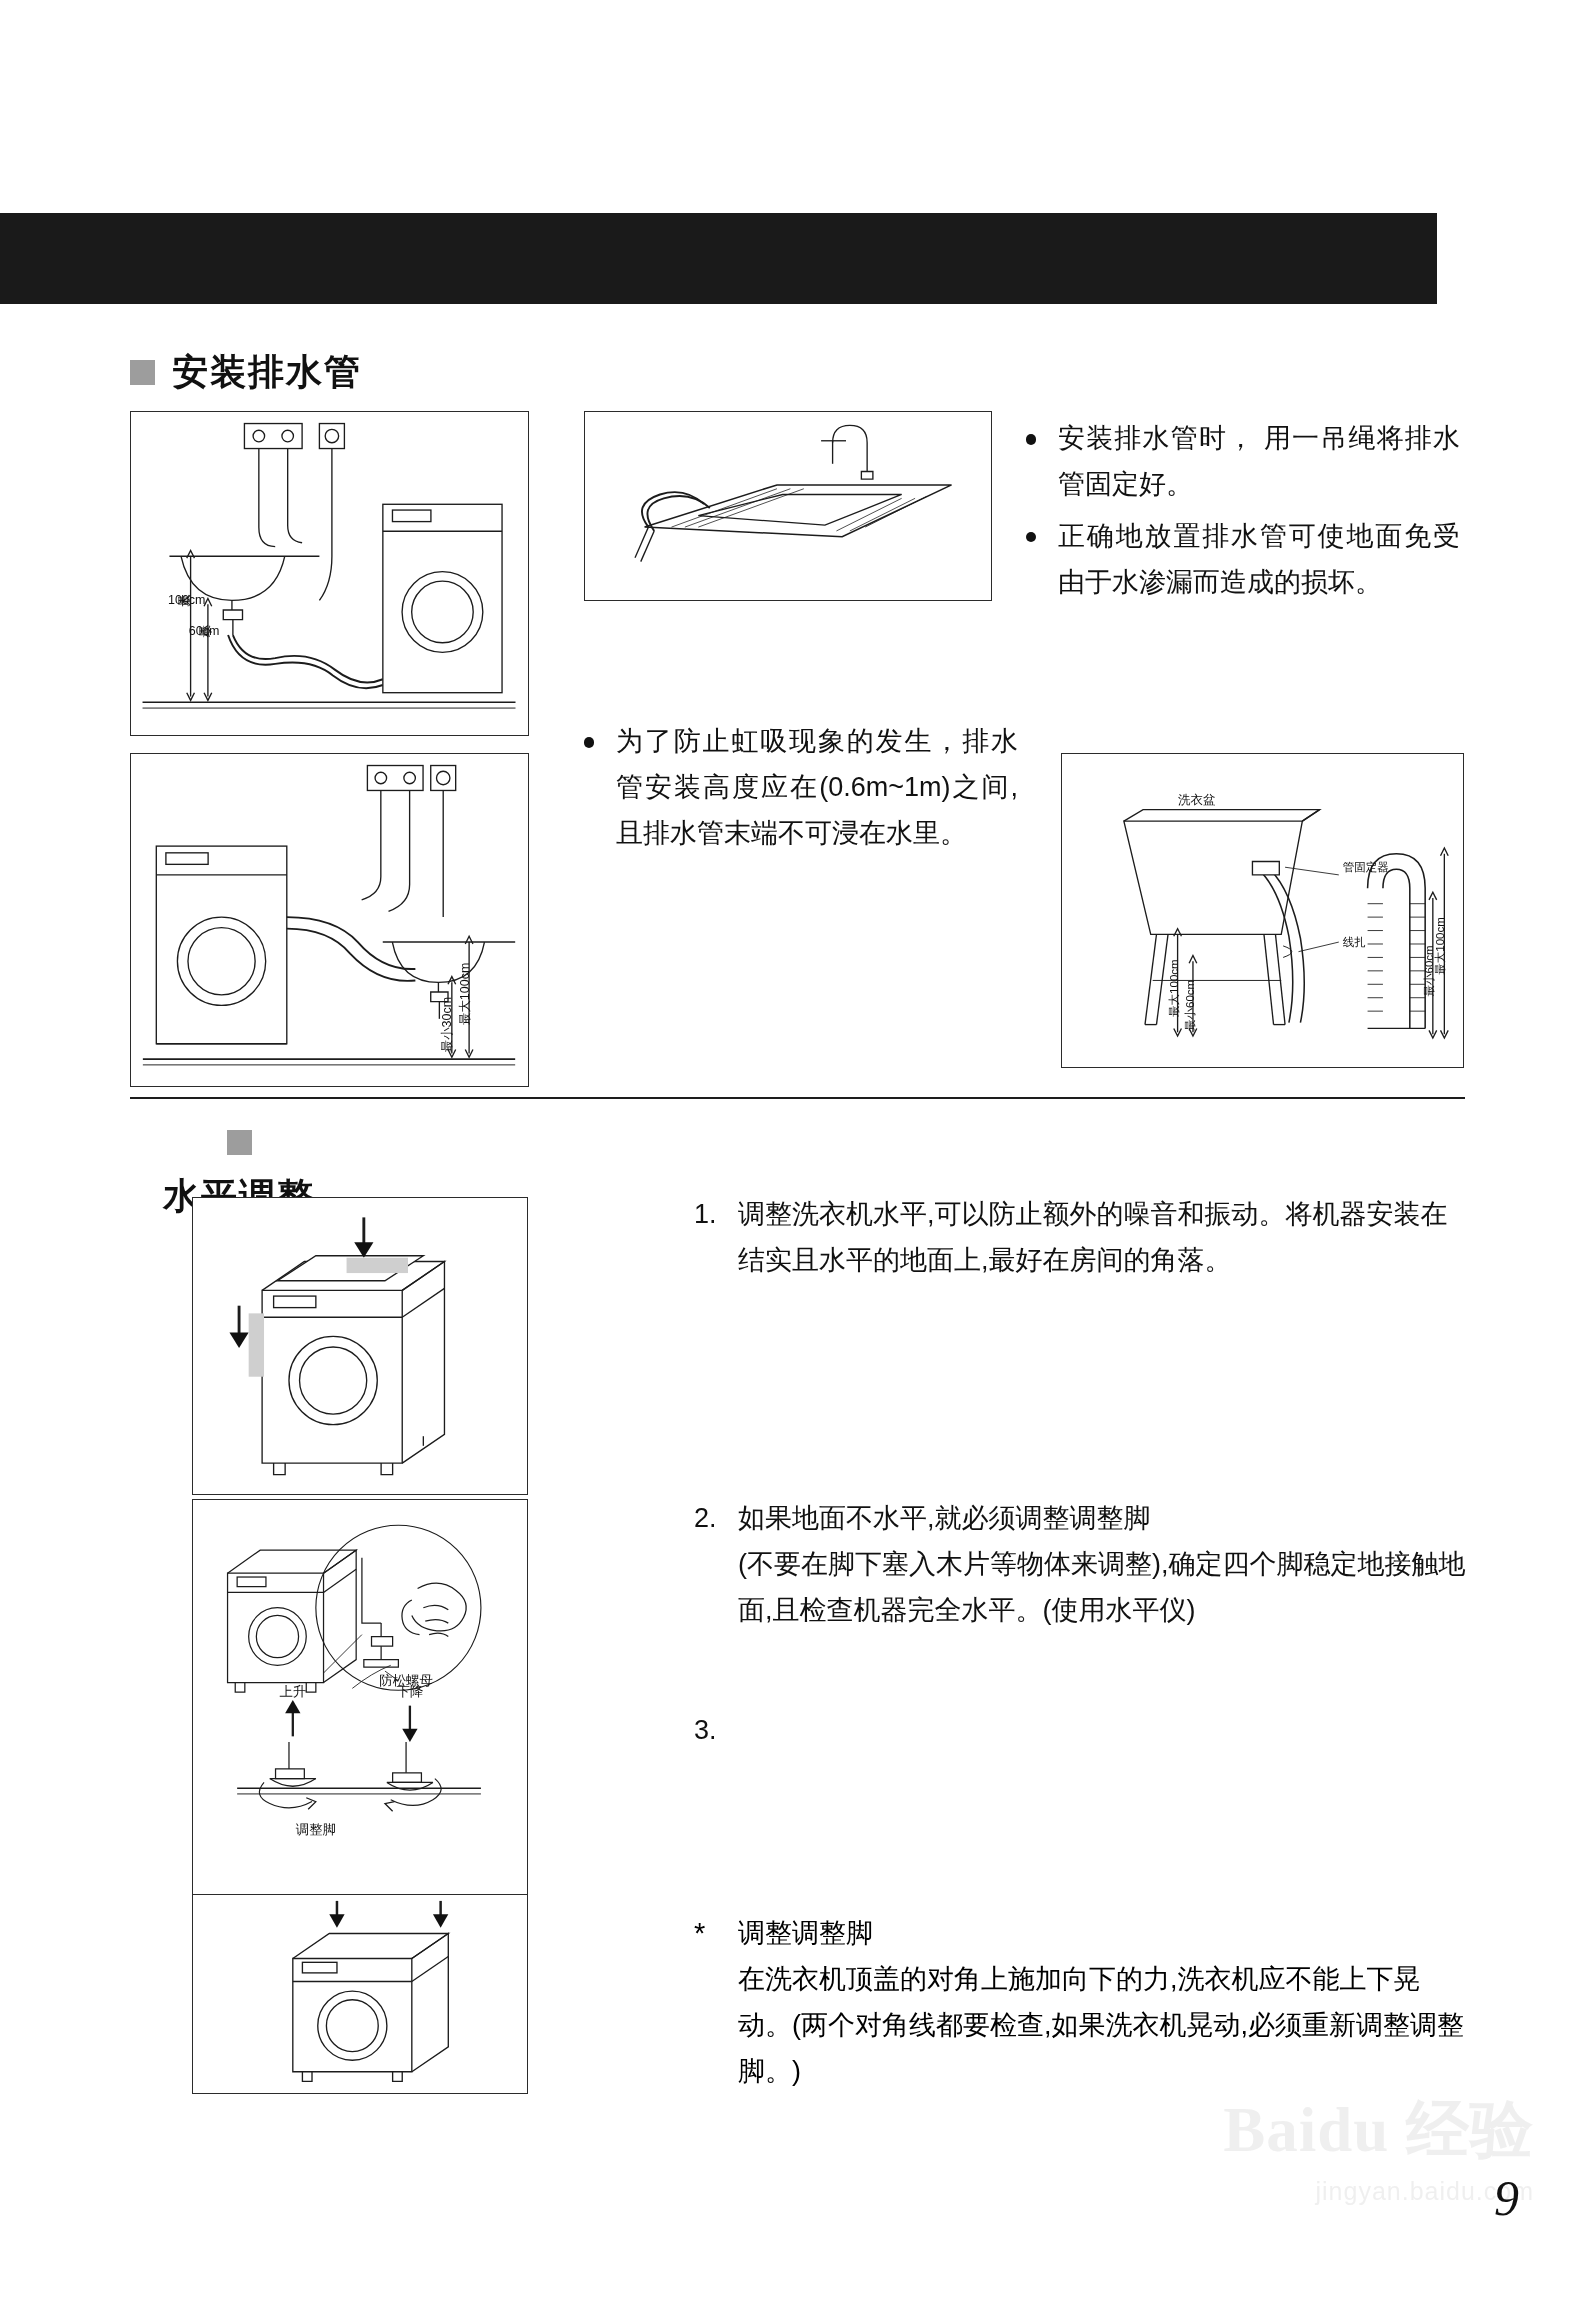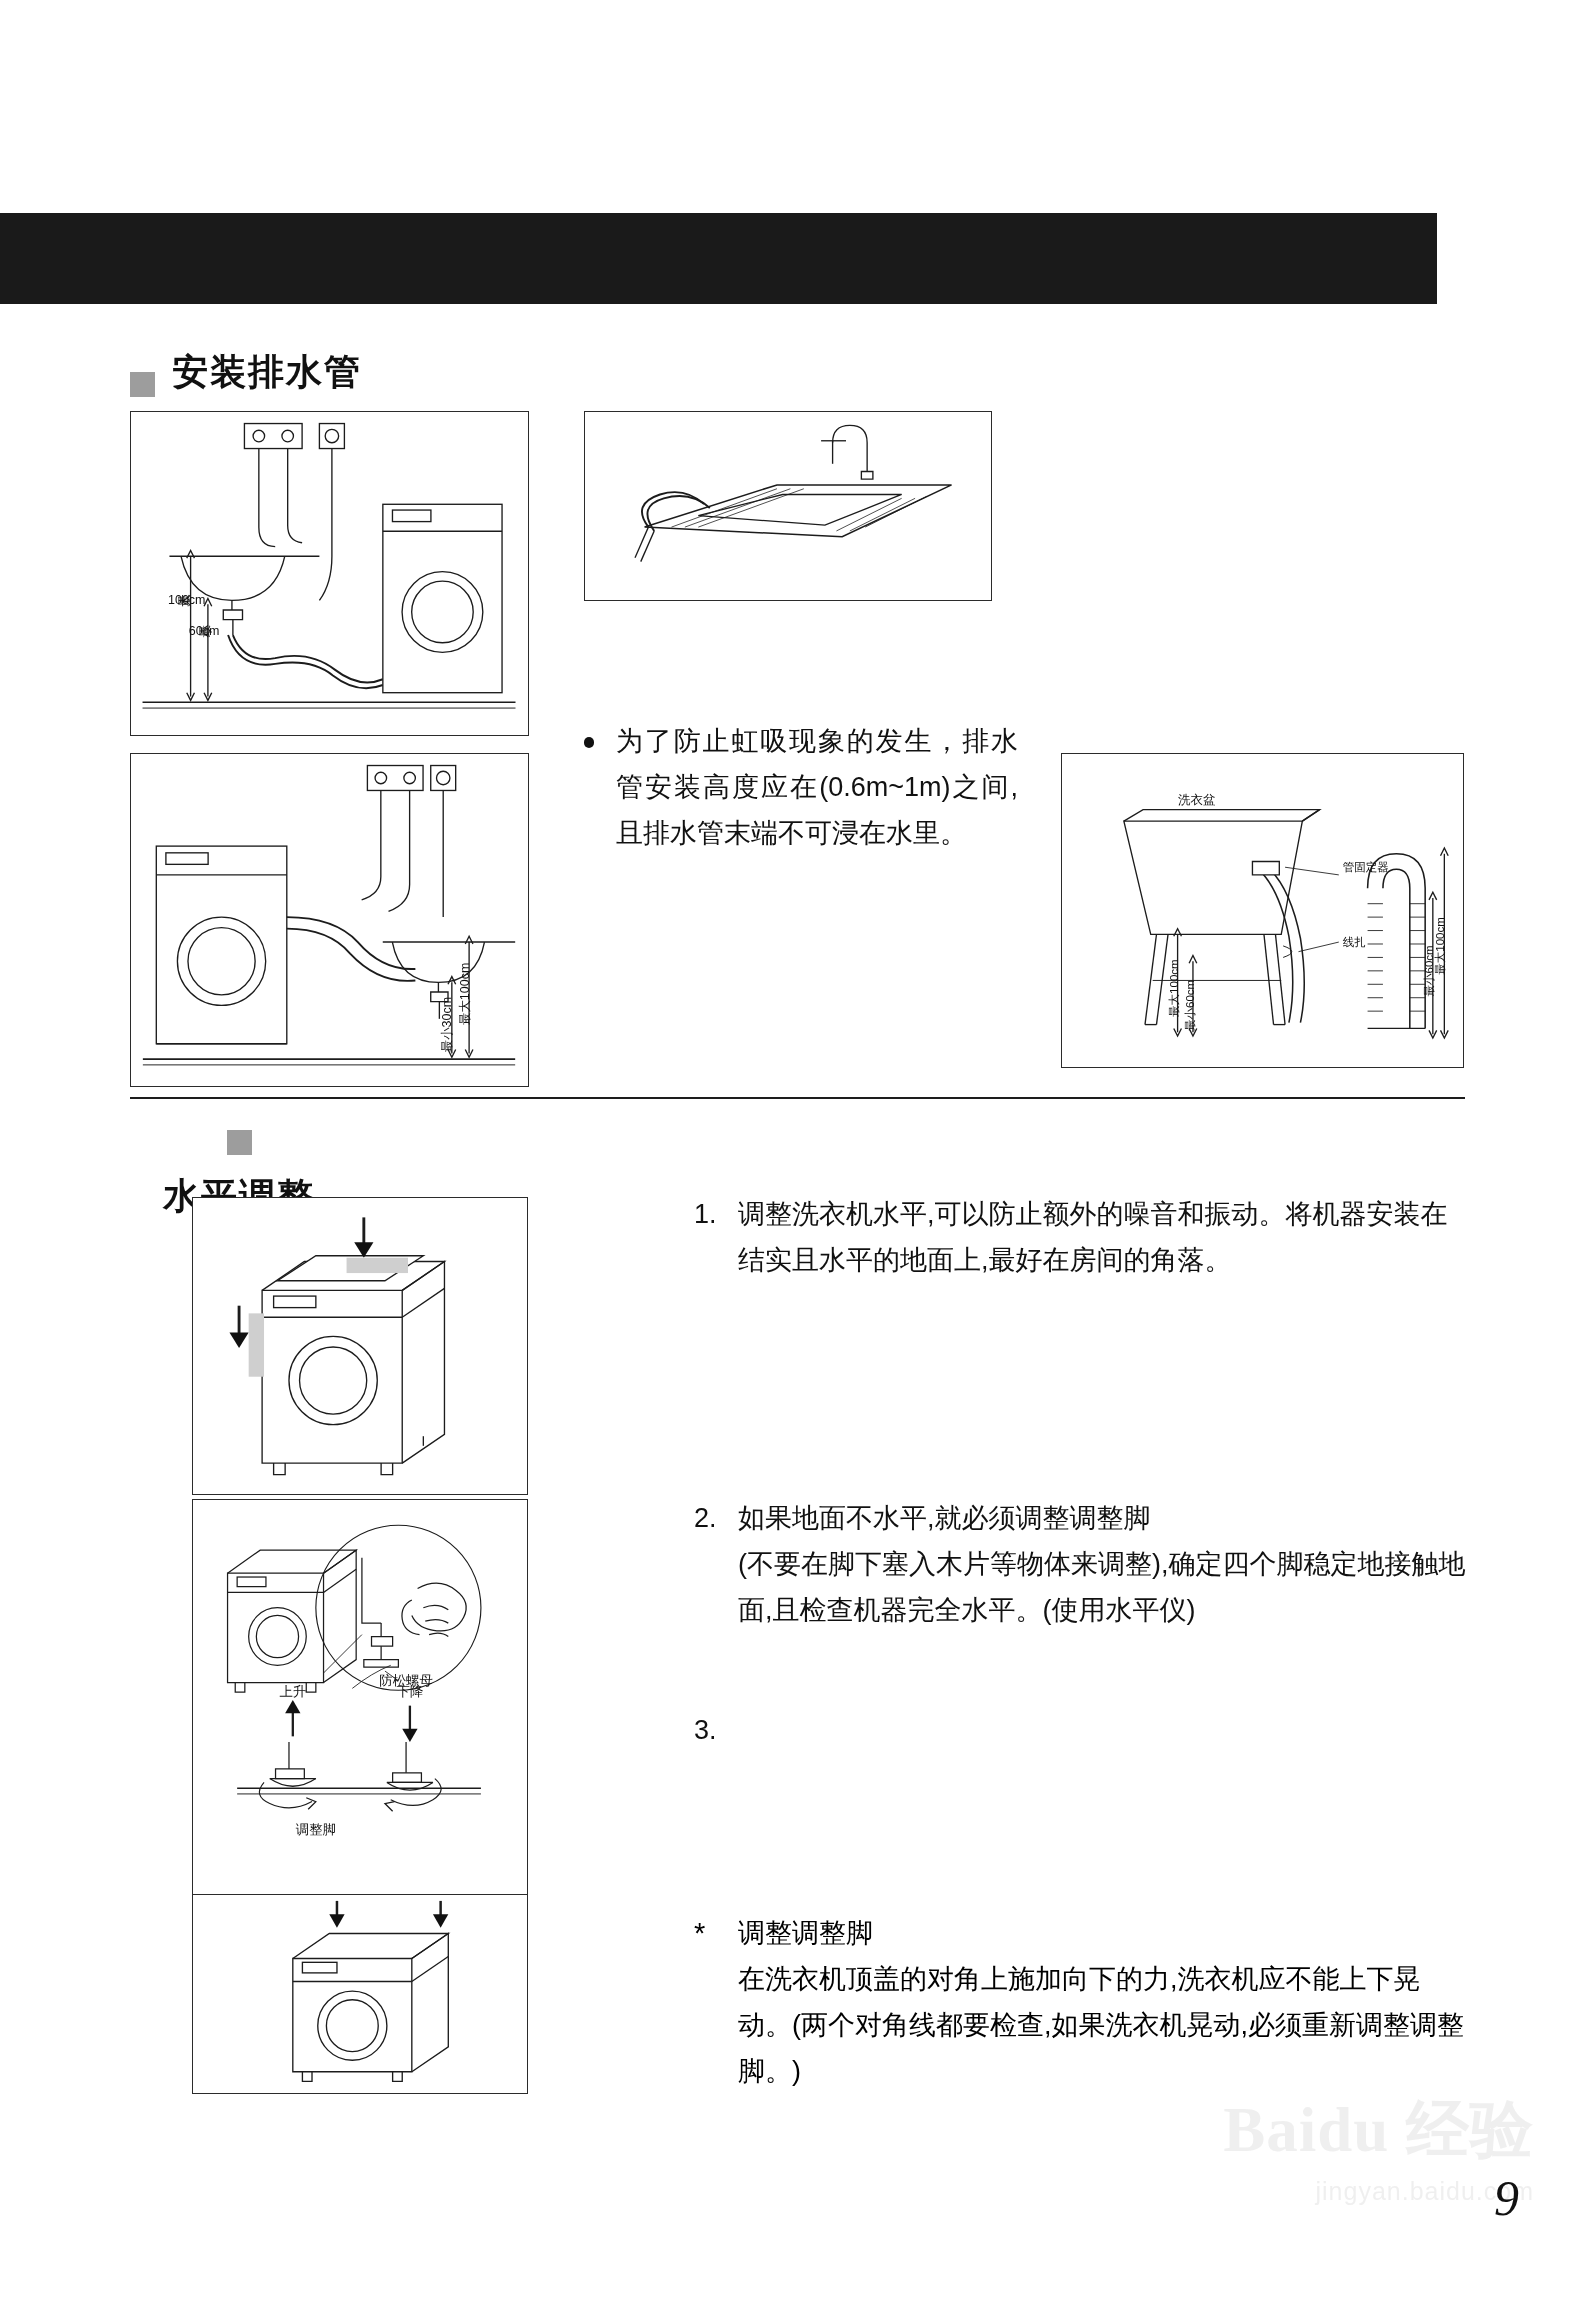--- a/index.html
+++ b/index.html
@@ -150,21 +150,21 @@
     writing-mode: vertical-rl;
   }
 </style>
 </head>
 <body>
 
 <div class="page">
 
   <div class="top-band"></div>
 
-  <div class="sec-head" style="left:130px; top:348px; width:250px;align-items:flex-end;">
+  <div class="sec-head" style="left:130px; top:348px; width:250px;">
     <span class="sq"></span>
     <span class="txt">安装排水管</span>
   </div>
 
   <div class="fig" style="left:130px; top:411px; width:399px; height:325px;">
     <svg width="397" height="323" viewBox="0 0 413 336">
       <g fill="none" stroke="#1c1c1c" stroke-width="1.4">
 
         <rect x="118" y="12" width="60" height="26" fill="#fff"></rect>
         <circle cx="133" cy="25" r="6"></circle>
@@ -229,20 +229,26 @@
           <path d="M214 80 L104 120"></path>
           <path d="M228 80 L118 120"></path>
           <path d="M330 90 L262 124"></path>
           <path d="M344 90 L276 124"></path>
           <path d="M356 88 L292 120"></path>
         </g>
       </g>
     </svg>
   </div>
 
+  <div class="txtblock" style="left:1018px; top:415px; width:442px;">
+    <ul class="bul">
+      <li>安装排水管时， 用一吊绳将排水管固定好。</li>
+      <li>正确地放置排水管可使地面免受由于水渗漏而造成的损坏。</li>
+    </ul>
+  </div>
 
   <div class="fig" style="left:130px; top:753px; width:399px; height:334px;">
     <svg width="397" height="332" viewBox="0 0 413 346">
       <g fill="none" stroke="#1c1c1c" stroke-width="1.4">
 
         <rect x="246" y="12" width="58" height="26" fill="#fff"></rect>
         <circle cx="260" cy="25" r="6"></circle>
           <circle cx="290" cy="25" r="6"></circle>
         <rect x="312" y="12" width="26" height="26" fill="#fff"></rect>
         <circle cx="325" cy="25" r="7"></circle>

